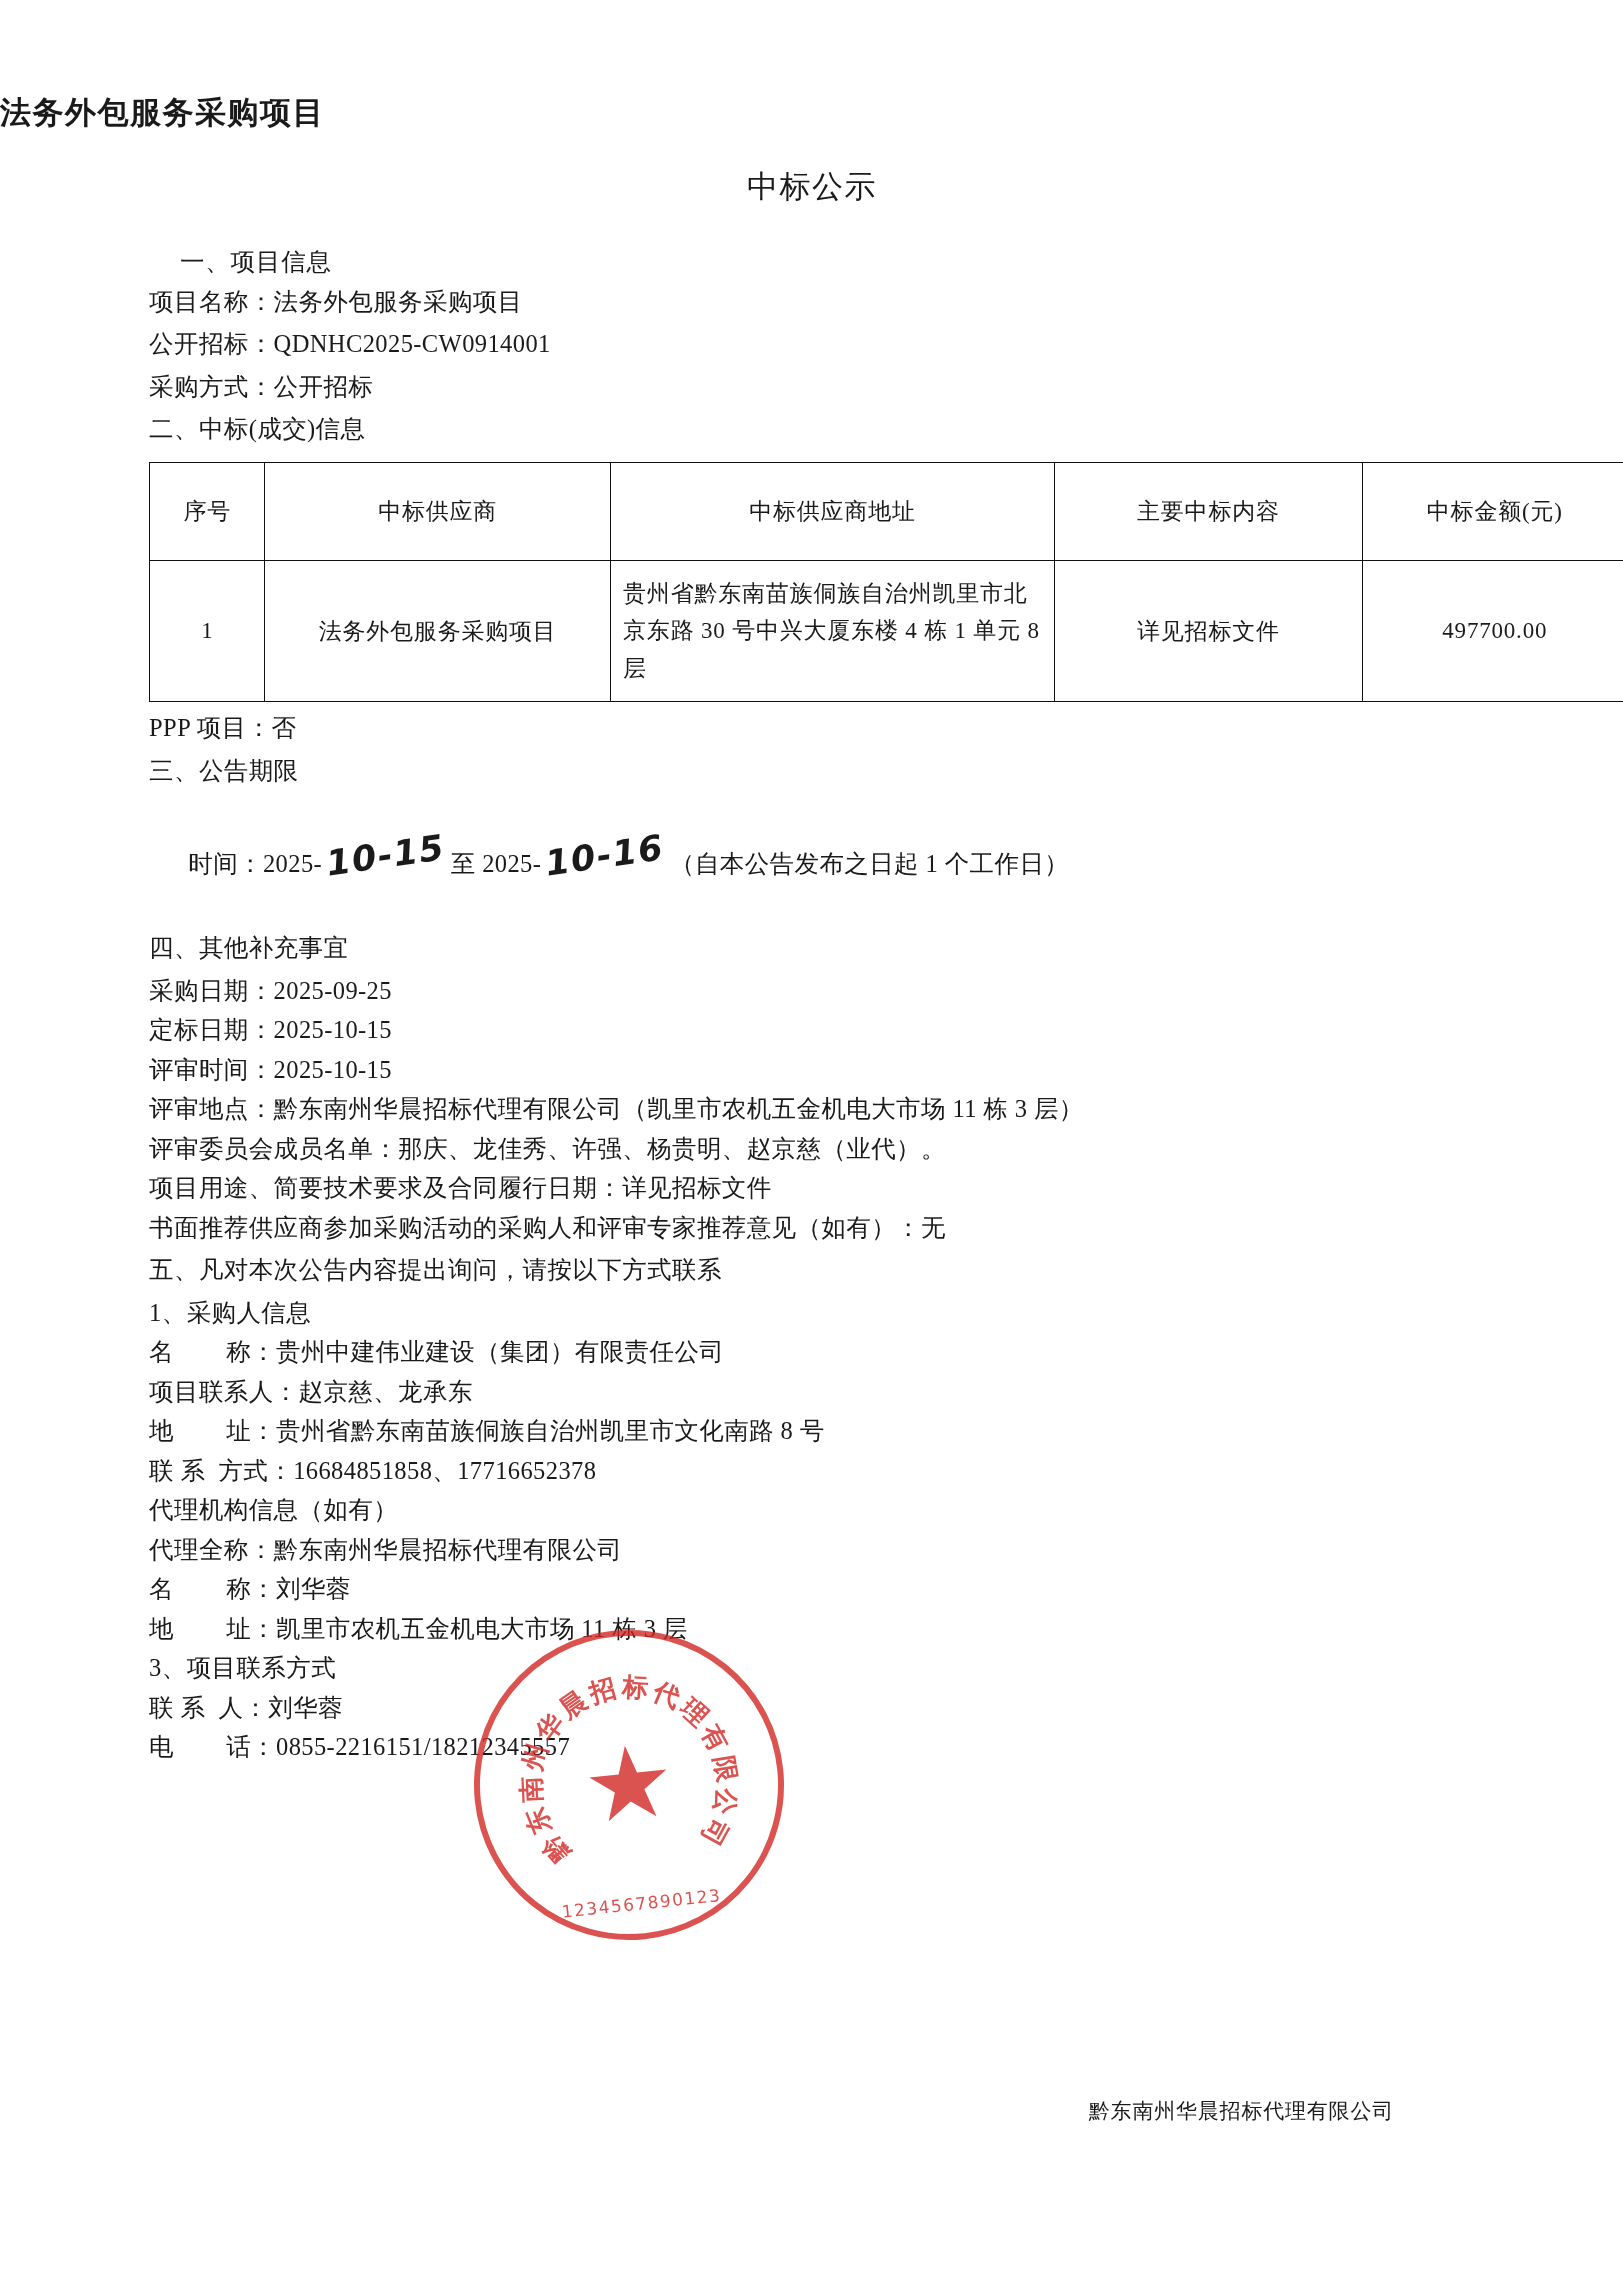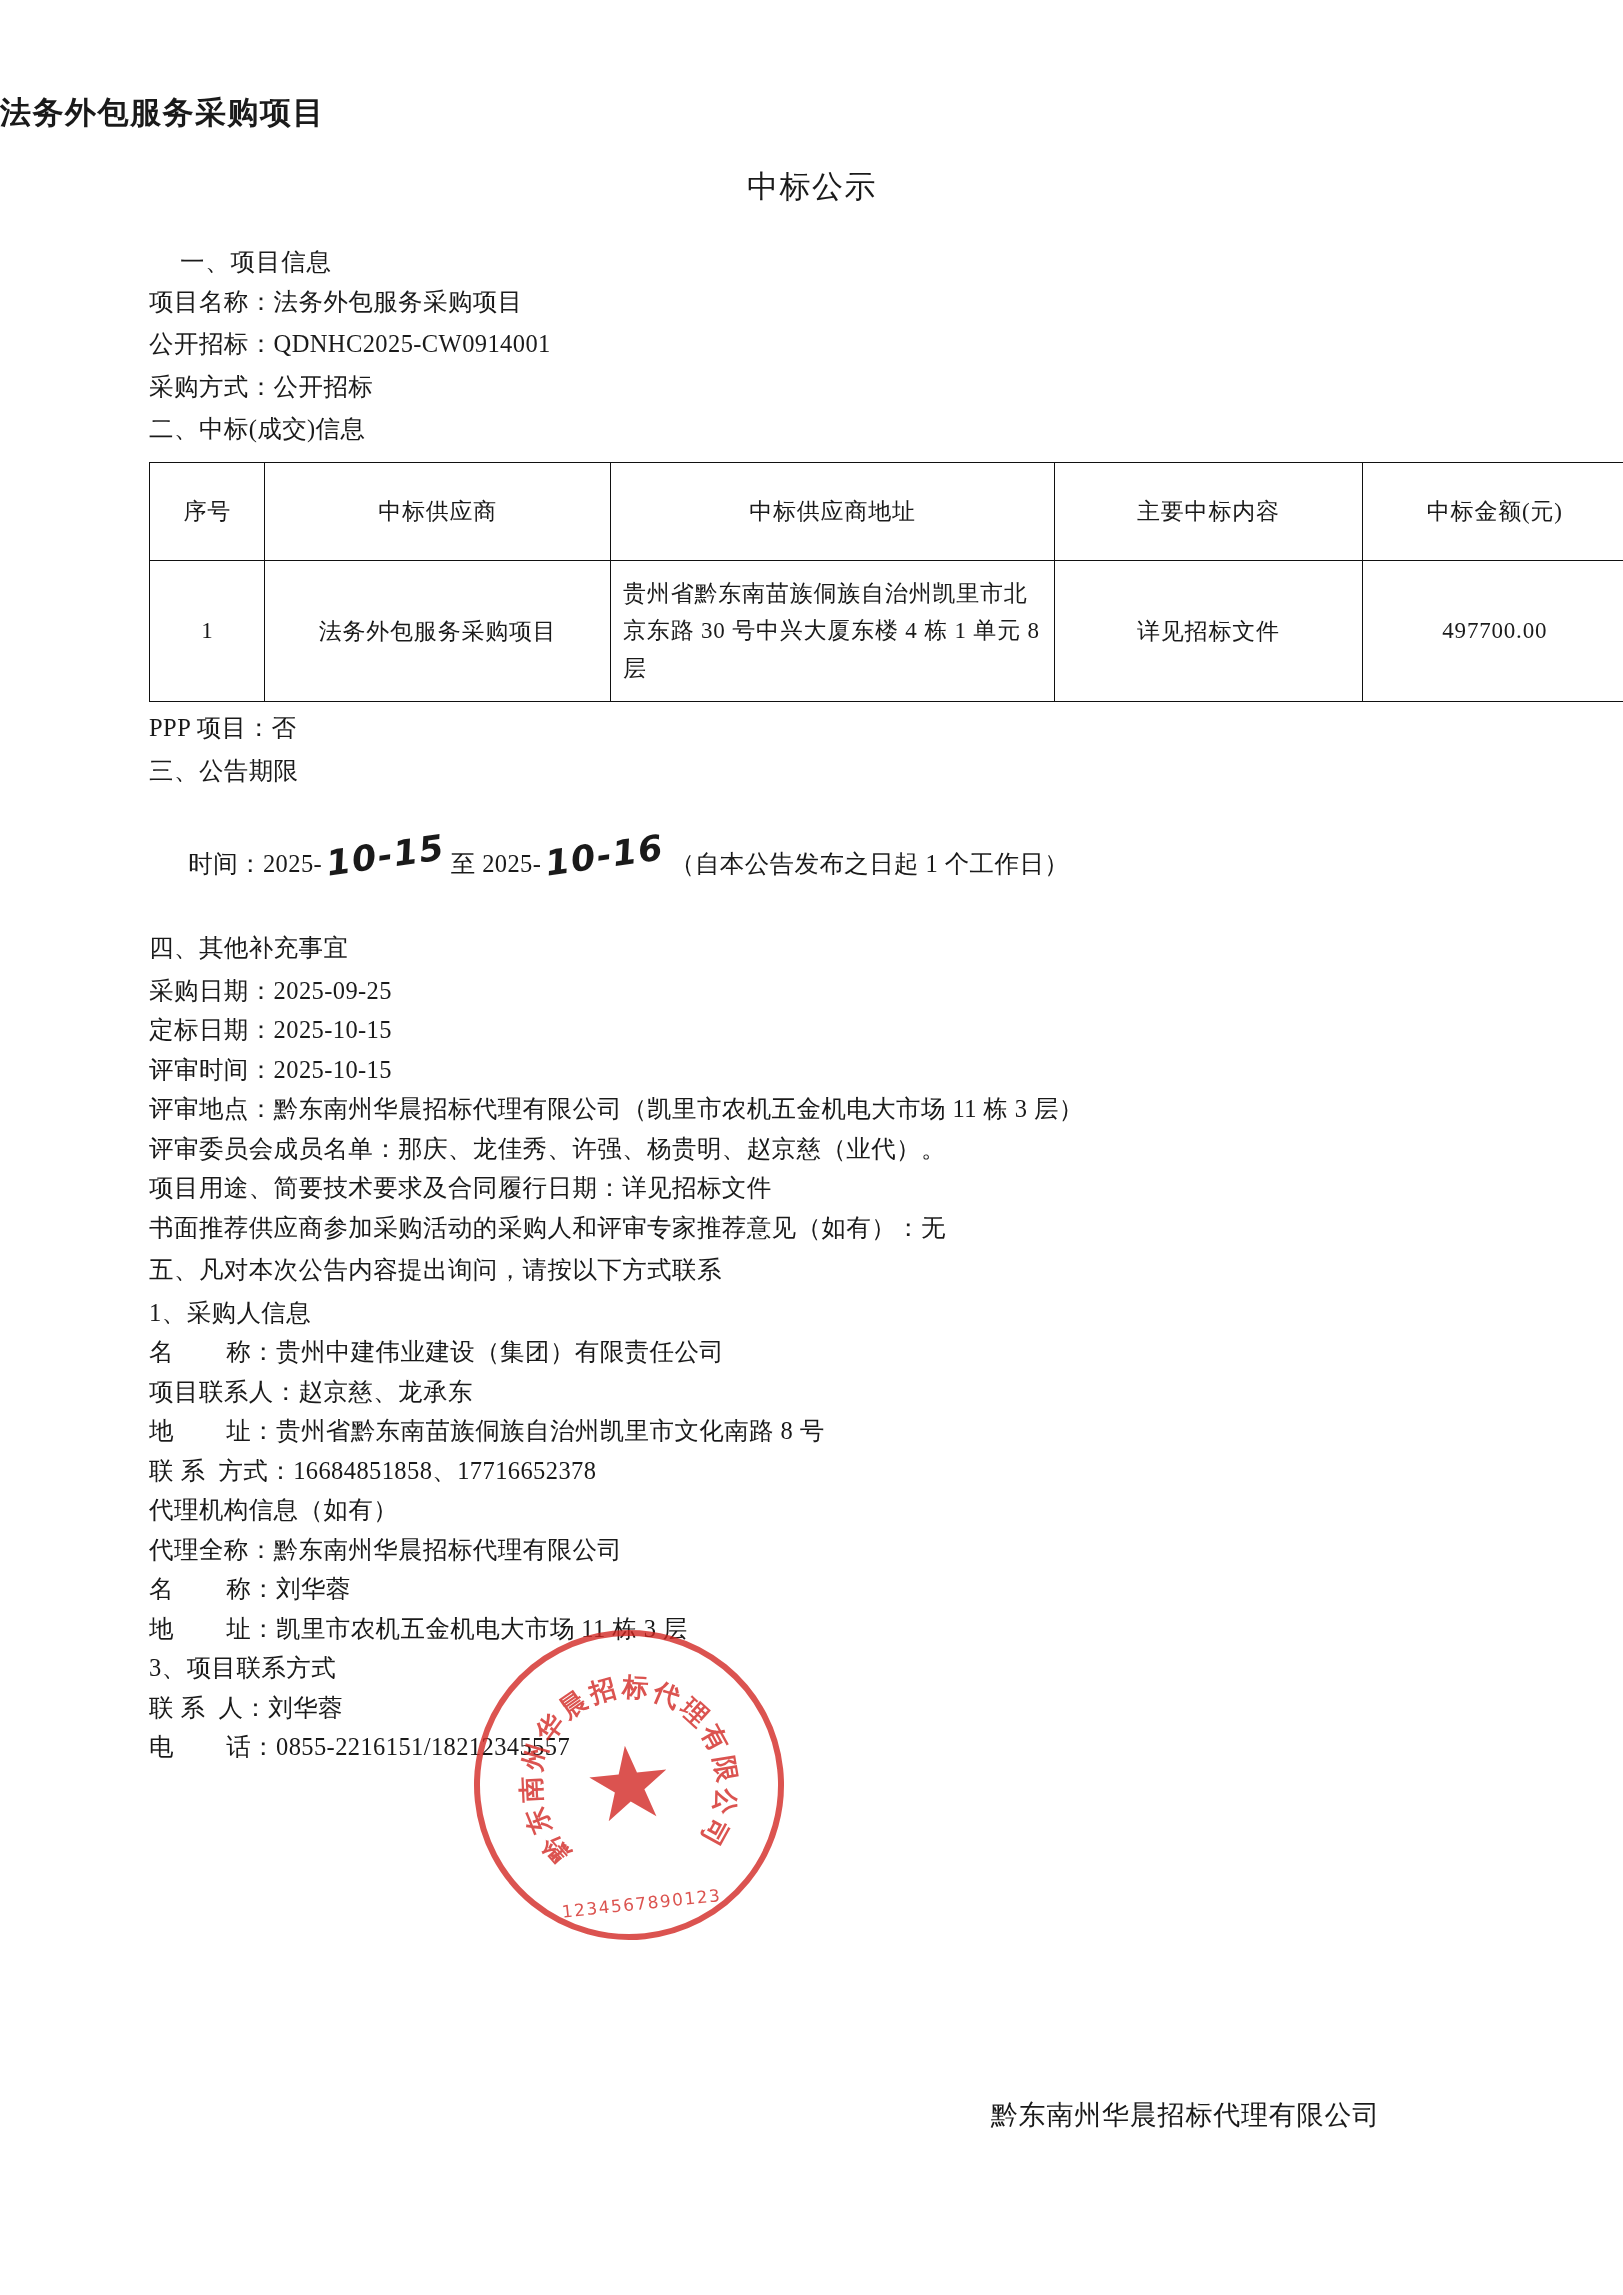--- a/index.html
+++ b/index.html
@@ -90,23 +90,23 @@
     font-size: 35px;
     font-style: italic;
     font-weight: bold;
     display: inline-block;
     transform: rotate(-8deg) translateY(-4.6px);
     letter-spacing: 1.5px;
     padding: 0 4.6px;
   }
   .footer-org {
     position: absolute;
-    right: 244px;
+    right: 230px;
     top: 2005px;
-    font-size: 27px;
+    font-size: 21px;
     letter-spacing: 0.8px;
   }
 
   
   .seal {
     position: absolute;
     left: 474px;
     top: 1538px;
     width: 298px;
     height: 298px;

